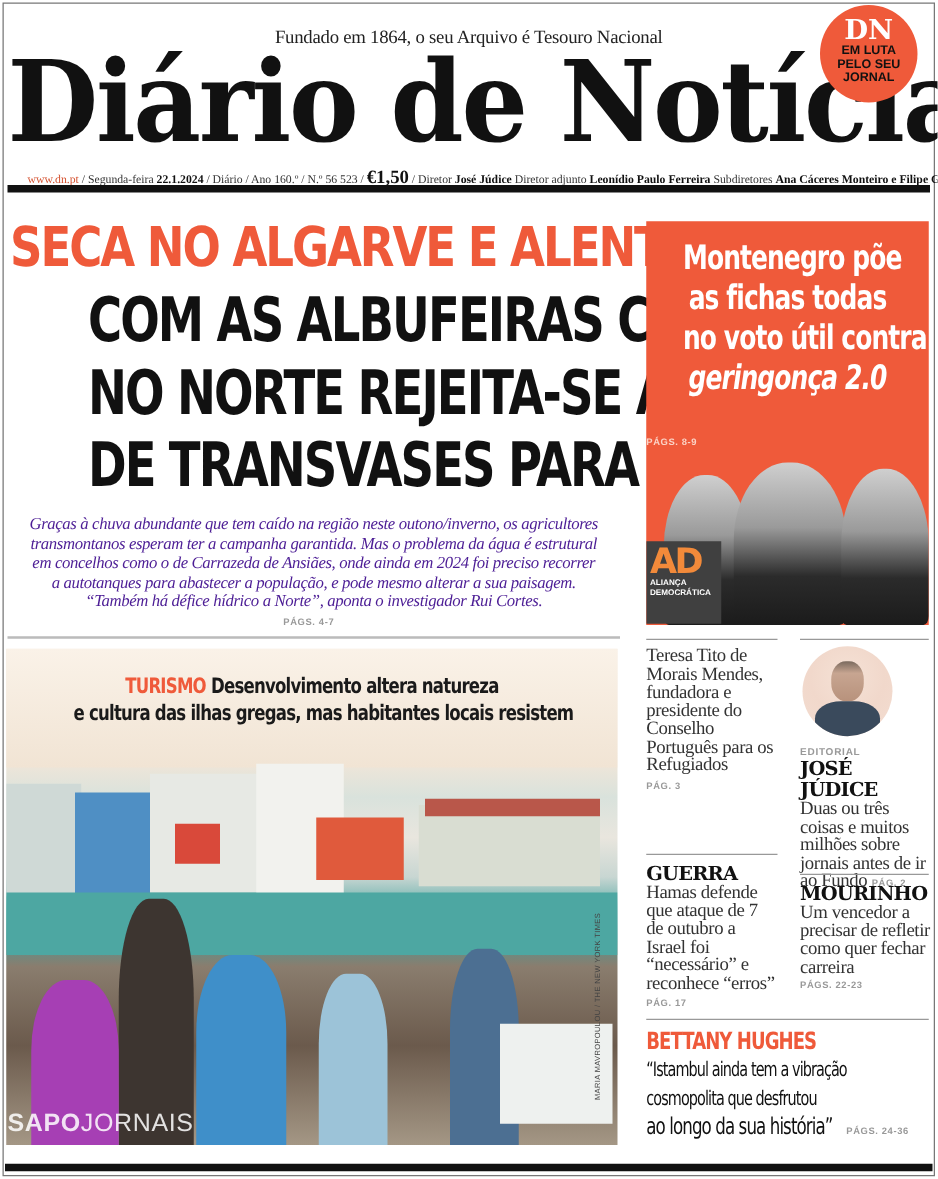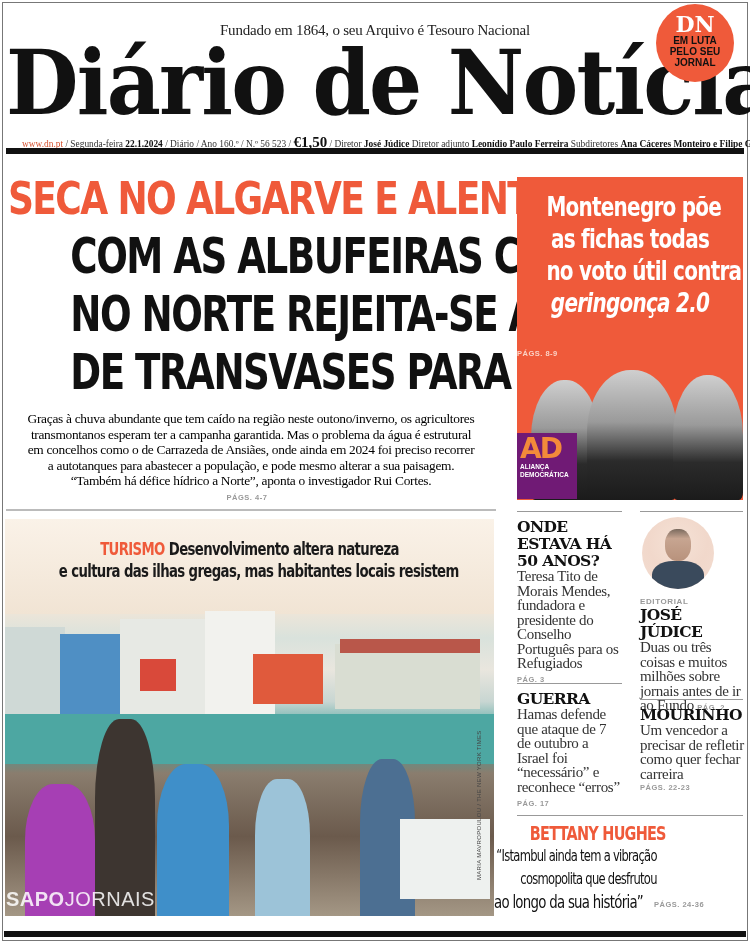--- a/index.html
+++ b/index.html
@@ -17,21 +17,21 @@
   .infoline { position: absolute; top: 134px; left: 22px; width: 710px; font-family: "Liberation Serif", serif; font-size: 9.4px; white-space: nowrap; color: #333; }
   .infoline .url { color: #d4502e; }
   .infoline b { color: #111; }
   .infoline .price { font-size: 15px; font-weight: bold; color: #111; }
   .rule-top { position: absolute; top: 148px; left: 6px; width: 738px; height: 6px; background: #111; }
 
   
   .kicker { position: absolute; top: 174px; left: 8px; width: 488px; font-family: "DejaVu Sans", sans-serif; font-weight: bold; font-size: 44px; line-height: 50px; color: #ef5a3a; letter-spacing: -2px; transform: scaleX(0.82); transform-origin: left; white-space: nowrap; }
   .headline { position: absolute; top: 228px; left: 12px; width: 486px; font-family: "DejaVu Sans", sans-serif; font-weight: bold; font-size: 49px; line-height: 58px; color: #111; letter-spacing: -2px; text-align: center; }
   .headline span { display: block; transform: scaleX(0.76); transform-origin: center; white-space: nowrap; }
-  .lede { position: absolute; top: 411px; left: 4px; width: 494px; font-family: "Liberation Serif", serif; font-size: 13.4px; line-height: 15.6px; text-align: center; color: #000000; letter-spacing: -0.3px; }
+  .lede { position: absolute; top: 411px; left: 4px; width: 494px; font-family: "Liberation Serif", serif; font-size: 13.4px; line-height: 15.6px; text-align: center; color: #4c1d95; letter-spacing: -0.3px; font-style: italic; }
   .pags { font-family: "Liberation Sans", sans-serif; font-weight: bold; font-size: 7.5px; color: #999; letter-spacing: 0.5px; }
   .lede-pags { position: absolute; top: 493px; left: 0; width: 494px; text-align: center; }
   .rule-mid { position: absolute; top: 509px; left: 6px; width: 490px; height: 2px; background: #bbb; }
 
   
   .photo { position: absolute; top: 519px; left: 5px; width: 489px; height: 397px; overflow: hidden;
     background: linear-gradient(180deg, #f6ece0 0%, #f2e6d8 22%, #d9e2dc 30%, #e9e6de 38%, #c8d6d2 46%, #66b0ab 52%, #4a9a96 58%, #8a7d6e 64%, #6b5a4c 80%, #a49785 100%); }
   .photo .sky { position: absolute; left: 0; top: 0; width: 489px; height: 95px; background: linear-gradient(180deg, #faf2e8, #f1e4d4); }
   .photo .bld { position: absolute; }
   .photo-head { position: absolute; top: 19px; left: 0; width: 489px; text-align: center; font-family: "DejaVu Sans", sans-serif; font-weight: bold; font-size: 17px; line-height: 22px; color: #1a1a1a; letter-spacing: -0.8px; }
@@ -43,33 +43,33 @@
   .watermark b { font-weight: bold; }
   .rule-bottom { position: absolute; top: 931px; left: 4px; width: 742px; height: 6px; background: #111; }
 
   
   .rbox { position: absolute; top: 177px; left: 517px; width: 226px; height: 323px; background: #ef5a3a; overflow: hidden; }
   .rbox-head { position: absolute; top: 14px; left: 0; width: 226px; text-align: center; font-family: "DejaVu Sans", sans-serif; font-weight: bold; font-size: 27px; line-height: 32px; color: #fff; letter-spacing: -1px; }
   .rbox-head span { display: block; transform: scaleX(0.74); transform-origin: center; white-space: nowrap; }
   .rbox-head i { font-style: italic; }
   .rbox-pags { position: absolute; top: 172px; left: 0; width: 226px; color: #fbd3c6; }
   .portrait { position: absolute; bottom: 0; border-radius: 48% 48% 6% 6%; background: linear-gradient(180deg, #cfcfcf 0%, #9a9a9a 40%, #2b2b2b 70%, #1b1b1b 100%); }
-  .ad-logo { position: absolute; left: 0; top: 256px; width: 60px; height: 66px; background: #701a75; color: #fff; font-size: 6.5px; font-weight: bold; padding: 30px 2px 0 3px; line-height: 8px; }
+  .ad-logo { position: absolute; left: 0; top: 256px; width: 60px; height: 66px; background: #404040; color: #fff; font-size: 6.5px; font-weight: bold; padding: 30px 2px 0 3px; line-height: 8px; }
   .ad-logo .ad { position: absolute; top: 2px; left: 3px; font-size: 28px; line-height: 28px; color: #f28a3a; font-family: "DejaVu Sans", sans-serif; font-weight: bold; letter-spacing: -2px; }
 
   .col-rule { position: absolute; height: 1px; background: #999; }
   .brief-kicker { font-family: "DejaVu Serif", serif; font-weight: bold; font-size: 15.5px; line-height: 17px; color: #111; letter-spacing: -0.6px; }
   .brief-body { font-family: "Liberation Serif", serif; font-size: 15px; line-height: 14.5px; color: #333; letter-spacing: -0.3px; }
   .brief { position: absolute; }
   .ed-label { font-family: "Liberation Sans", sans-serif; font-weight: bold; font-size: 8px; color: #999; letter-spacing: 0.6px; }
   .avatar { position: absolute; left: 642px; top: 517px; width: 72px; height: 72px; border-radius: 50%; background: radial-gradient(circle at 50% 35%, #f5e2d6 0%, #f1d8cb 50%, #f3ddd1 100%); overflow: hidden; }
   .avatar .head { position: absolute; left: 23px; top: 12px; width: 26px; height: 32px; border-radius: 45%; background: linear-gradient(180deg, #7a6a5e 0%, #c7a591 30%, #b8927c 100%); }
   .avatar .body { position: absolute; left: 10px; top: 44px; width: 52px; height: 34px; border-radius: 40% 40% 0 0; background: #3a4a5c; }
 
-  .bettany { position: absolute; top: 822px; left: 494px; width: 226px; text-align: right; }
+  .bettany { position: absolute; top: 822px; left: 517px; width: 226px; }
   .bettany .k { font-family: "DejaVu Sans", sans-serif; font-weight: bold; font-size: 19px; line-height: 22px; color: #ef5a3a; letter-spacing: -1px; transform: scaleX(0.76); transform-origin: left; white-space: nowrap; }
   .bettany .q { font-family: "DejaVu Sans", sans-serif; font-size: 16px; line-height: 23px; color: #111; letter-spacing: -1px; }
   .bettany .q span { display: block; transform: scaleX(0.72); transform-origin: left; white-space: nowrap; }
 </style>
 </head>
 <body>
 
 <div class="frame"></div>
 
 <div class="tagline">Fundado em 1864, o seu Arquivo é Tesouro Nacional</div>
@@ -142,21 +142,20 @@
     <div class="ad">AD</div>
     <div>ALIANÇA</div>
     <div>DEMOCRÁTICA</div>
   </div>
 </div>
 
 <div class="col-rule" style="left:517px;top:511px;width:105px;"></div>
 <div class="col-rule" style="left:640px;top:511px;width:103px;"></div>
 
 <div class="brief" style="left:517px;top:518px;width:106px;">
-  <div class="brief-kicker">ONDE ESTAVA HÁ 50 ANOS?</div>
   <div class="brief-body">Teresa Tito de Morais Mendes, fundadora e presidente do Conselho Português para os Refugiados</div>
   <div class="pags" style="margin-top:4px;">PÁG. 3</div>
 </div>
 
 <div class="avatar">
   <div class="head"></div>
   <div class="body"></div>
 </div>
 
 <div class="brief" style="left:640px;top:597px;width:104px;">

